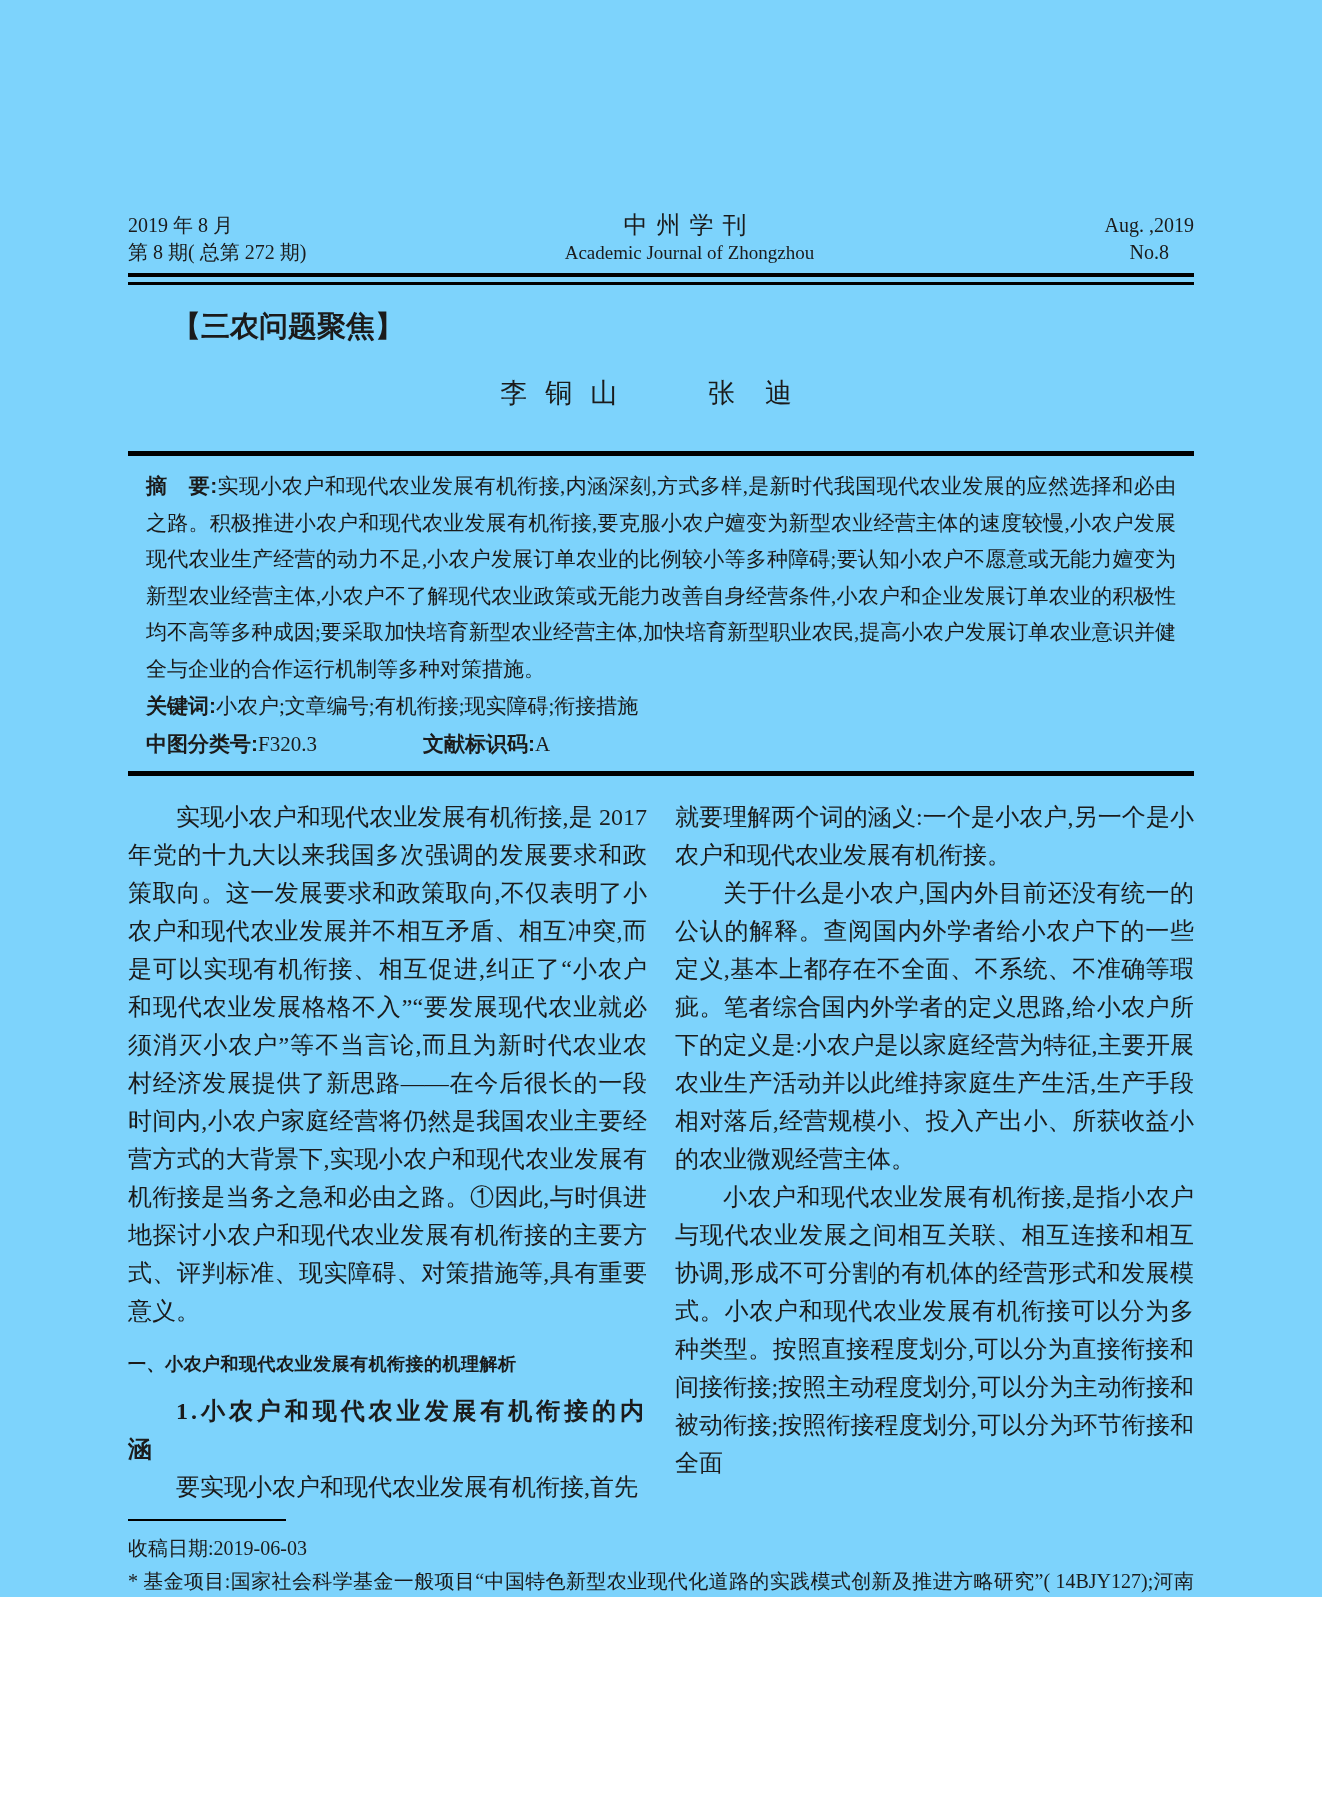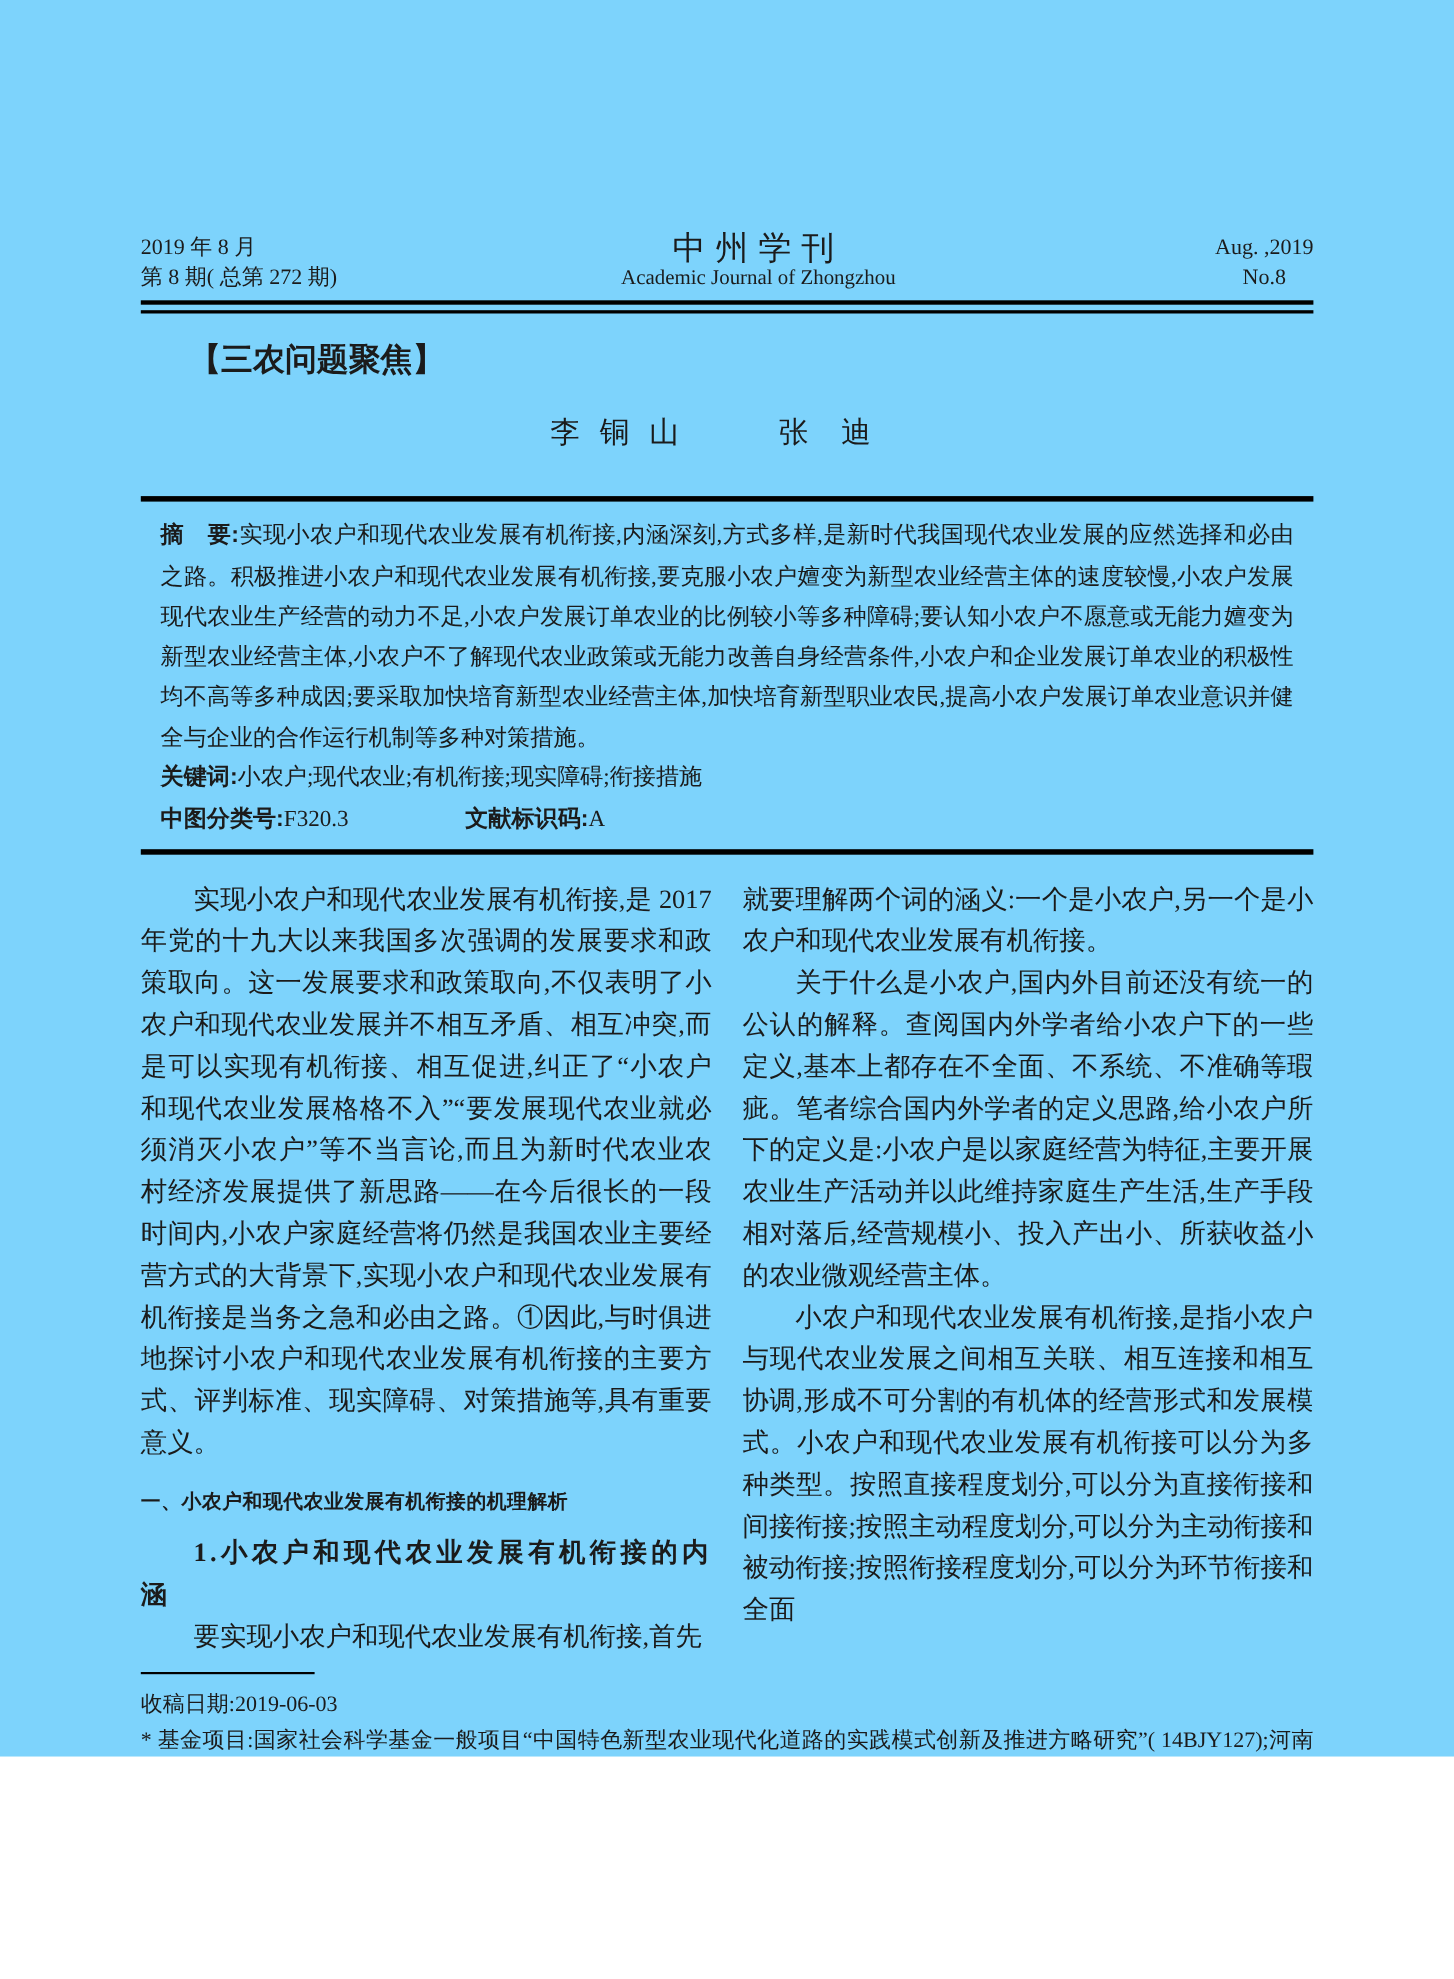--- a/index.html
+++ b/index.html
@@ -10,21 +10,21 @@
     background:#7dd3fc;
     color:#1b1b1b;
     font-family:"Liberation Serif", serif;
     padding:212px 128px 0 128px;
     overflow:hidden;
   }
   
   .jheader { display:flex; justify-content:space-between; align-items:flex-end; font-size:20px; line-height:27px; }
   .jh-left { text-align:left; white-space:nowrap; }
   .jh-center { text-align:center; }
-  .jh-center .cn { font-size:30px; letter-spacing:9px; }
+  .jh-center .cn { font-size:24px; letter-spacing:9px; }
   .jh-center .en { font-size:19px; letter-spacing:0; }
   .jh-right { text-align:center; white-space:nowrap;margin-left:32px; }
   .rule-double { margin-top:7px; height:12px; border-top:4px solid #000; border-bottom:3px solid #000; }
   
   .badge { margin-top:22px; font-family:"Liberation Sans", sans-serif; font-weight:bold; font-size:29px;margin-left:44px; }
   .title { margin-top:24px; text-align:center; font-family:"Liberation Sans", sans-serif;
            font-weight:bold; font-size:46px; letter-spacing:7px; white-space:nowrap; }
   .title sup { font-size:24px; font-weight:normal; letter-spacing:0; vertical-align:18px; }
   .authors { margin-top:28px; text-align:center; font-size:27px; }
   .authors .a1 { letter-spacing:18px; }
@@ -80,21 +80,21 @@
   <div class="authors">
     <span class="a1">李铜山</span>
     <span class="a2">张迪</span>
   </div>
 
   <div class="rule-thick"></div>
   <p class="abstract">
     <span class="bold-label">摘　要:</span><span>实现小农户和现代农业发展有机衔接,内涵深刻,方式多样,是新时代我国现代农业发展的应然选择和必由之路。积极推进小农户和现代农业发展有机衔接,要克服小农户嬗变为新型农业经营主体的速度较慢,小农户发展现代农业生产经营的动力不足,小农户发展订单农业的比例较小等多种障碍;要认知小农户不愿意或无能力嬗变为新型农业经营主体,小农户不了解现代农业政策或无能力改善自身经营条件,小农户和企业发展订单农业的积极性均不高等多种成因;要采取加快培育新型农业经营主体,加快培育新型职业农民,提高小农户发展订单农业意识并健全与企业的合作运行机制等多种对策措施。</span>
   </p>
   <p class="kw-line">
-    <span class="bold-label">关键词:</span><span>小农户;现代农业;有机衔接;现实障碍;衔接措施</span>
+    <span class="bold-label">关键词:</span><span>小农户;文章编号;有机衔接;现实障碍;衔接措施</span>
   </p>
   <div class="clc-row">
     <span><span class="bold-label">中图分类号:</span><span>F320.3</span></span>
     <span class="pair2"><span class="bold-label">文献标识码:</span><span>A</span></span>
   </div>
   <div class="rule-thick2"></div>
 
   <div class="cols">
     <div>
       <p class="indent">实现小农户和现代农业发展有机衔接,是 2017 年党的十九大以来我国多次强调的发展要求和政策取向。这一发展要求和政策取向,不仅表明了小农户和现代农业发展并不相互矛盾、相互冲突,而是可以实现有机衔接、相互促进,纠正了“小农户和现代农业发展格格不入”“要发展现代农业就必须消灭小农户”等不当言论,而且为新时代农业农村经济发展提供了新思路——在今后很长的一段时间内,小农户家庭经营将仍然是我国农业主要经营方式的大背景下,实现小农户和现代农业发展有机衔接是当务之急和必由之路。①因此,与时俱进地探讨小农户和现代农业发展有机衔接的主要方式、评判标准、现实障碍、对策措施等,具有重要意义。</p>

